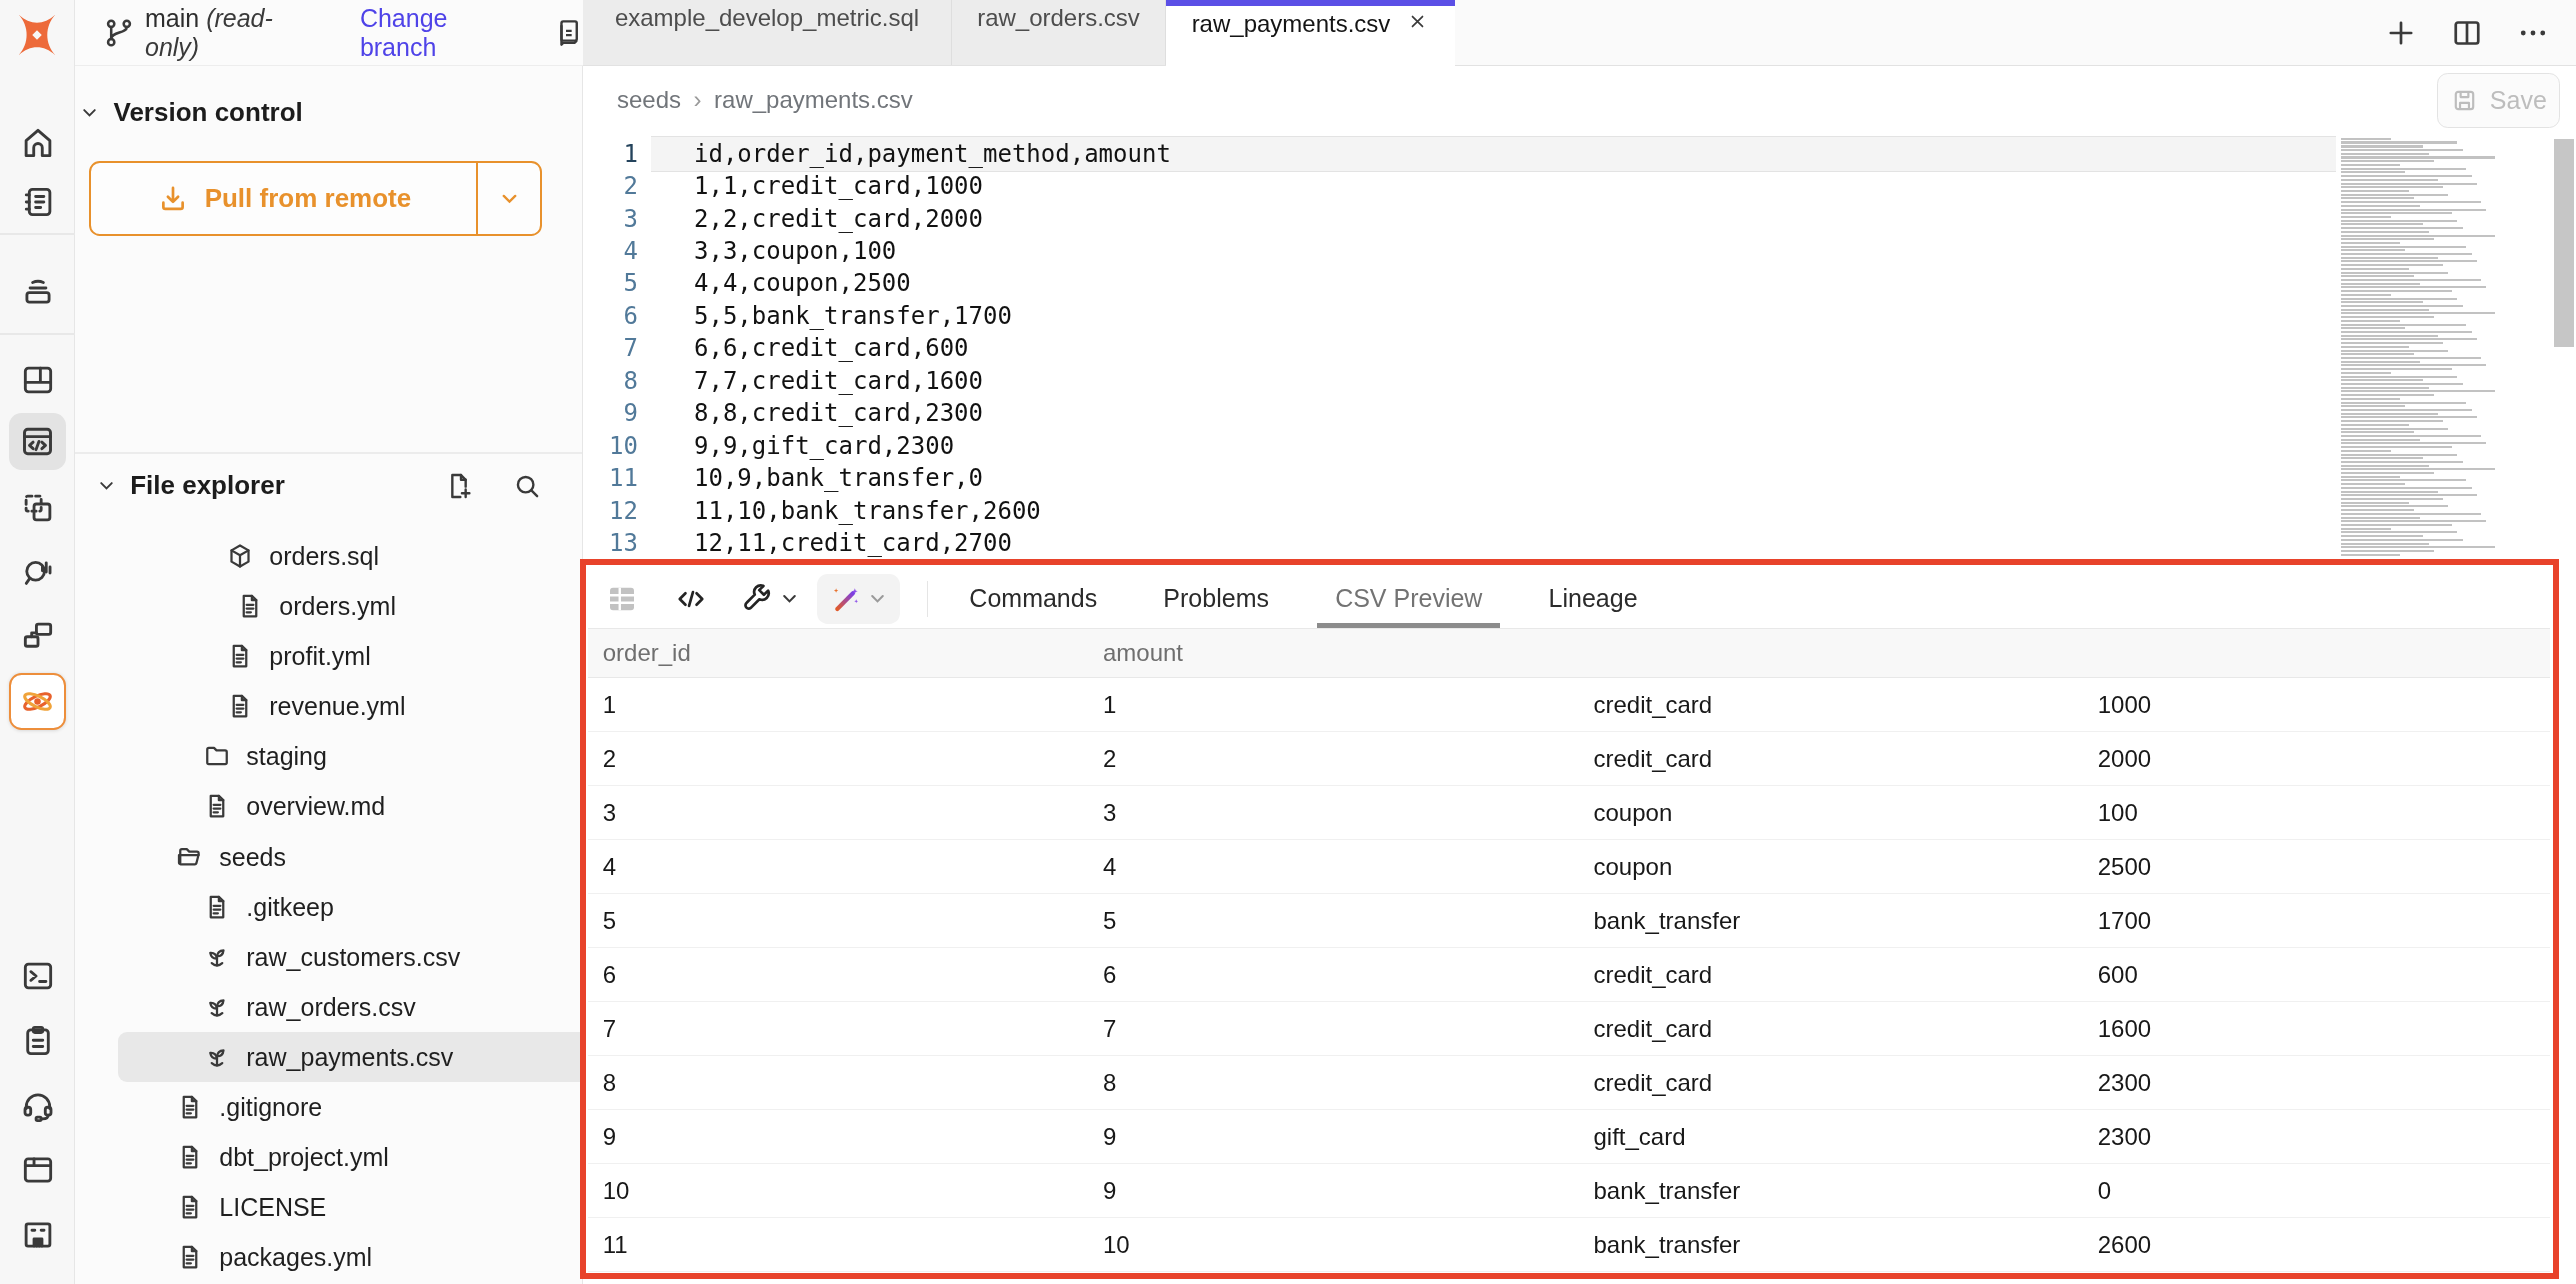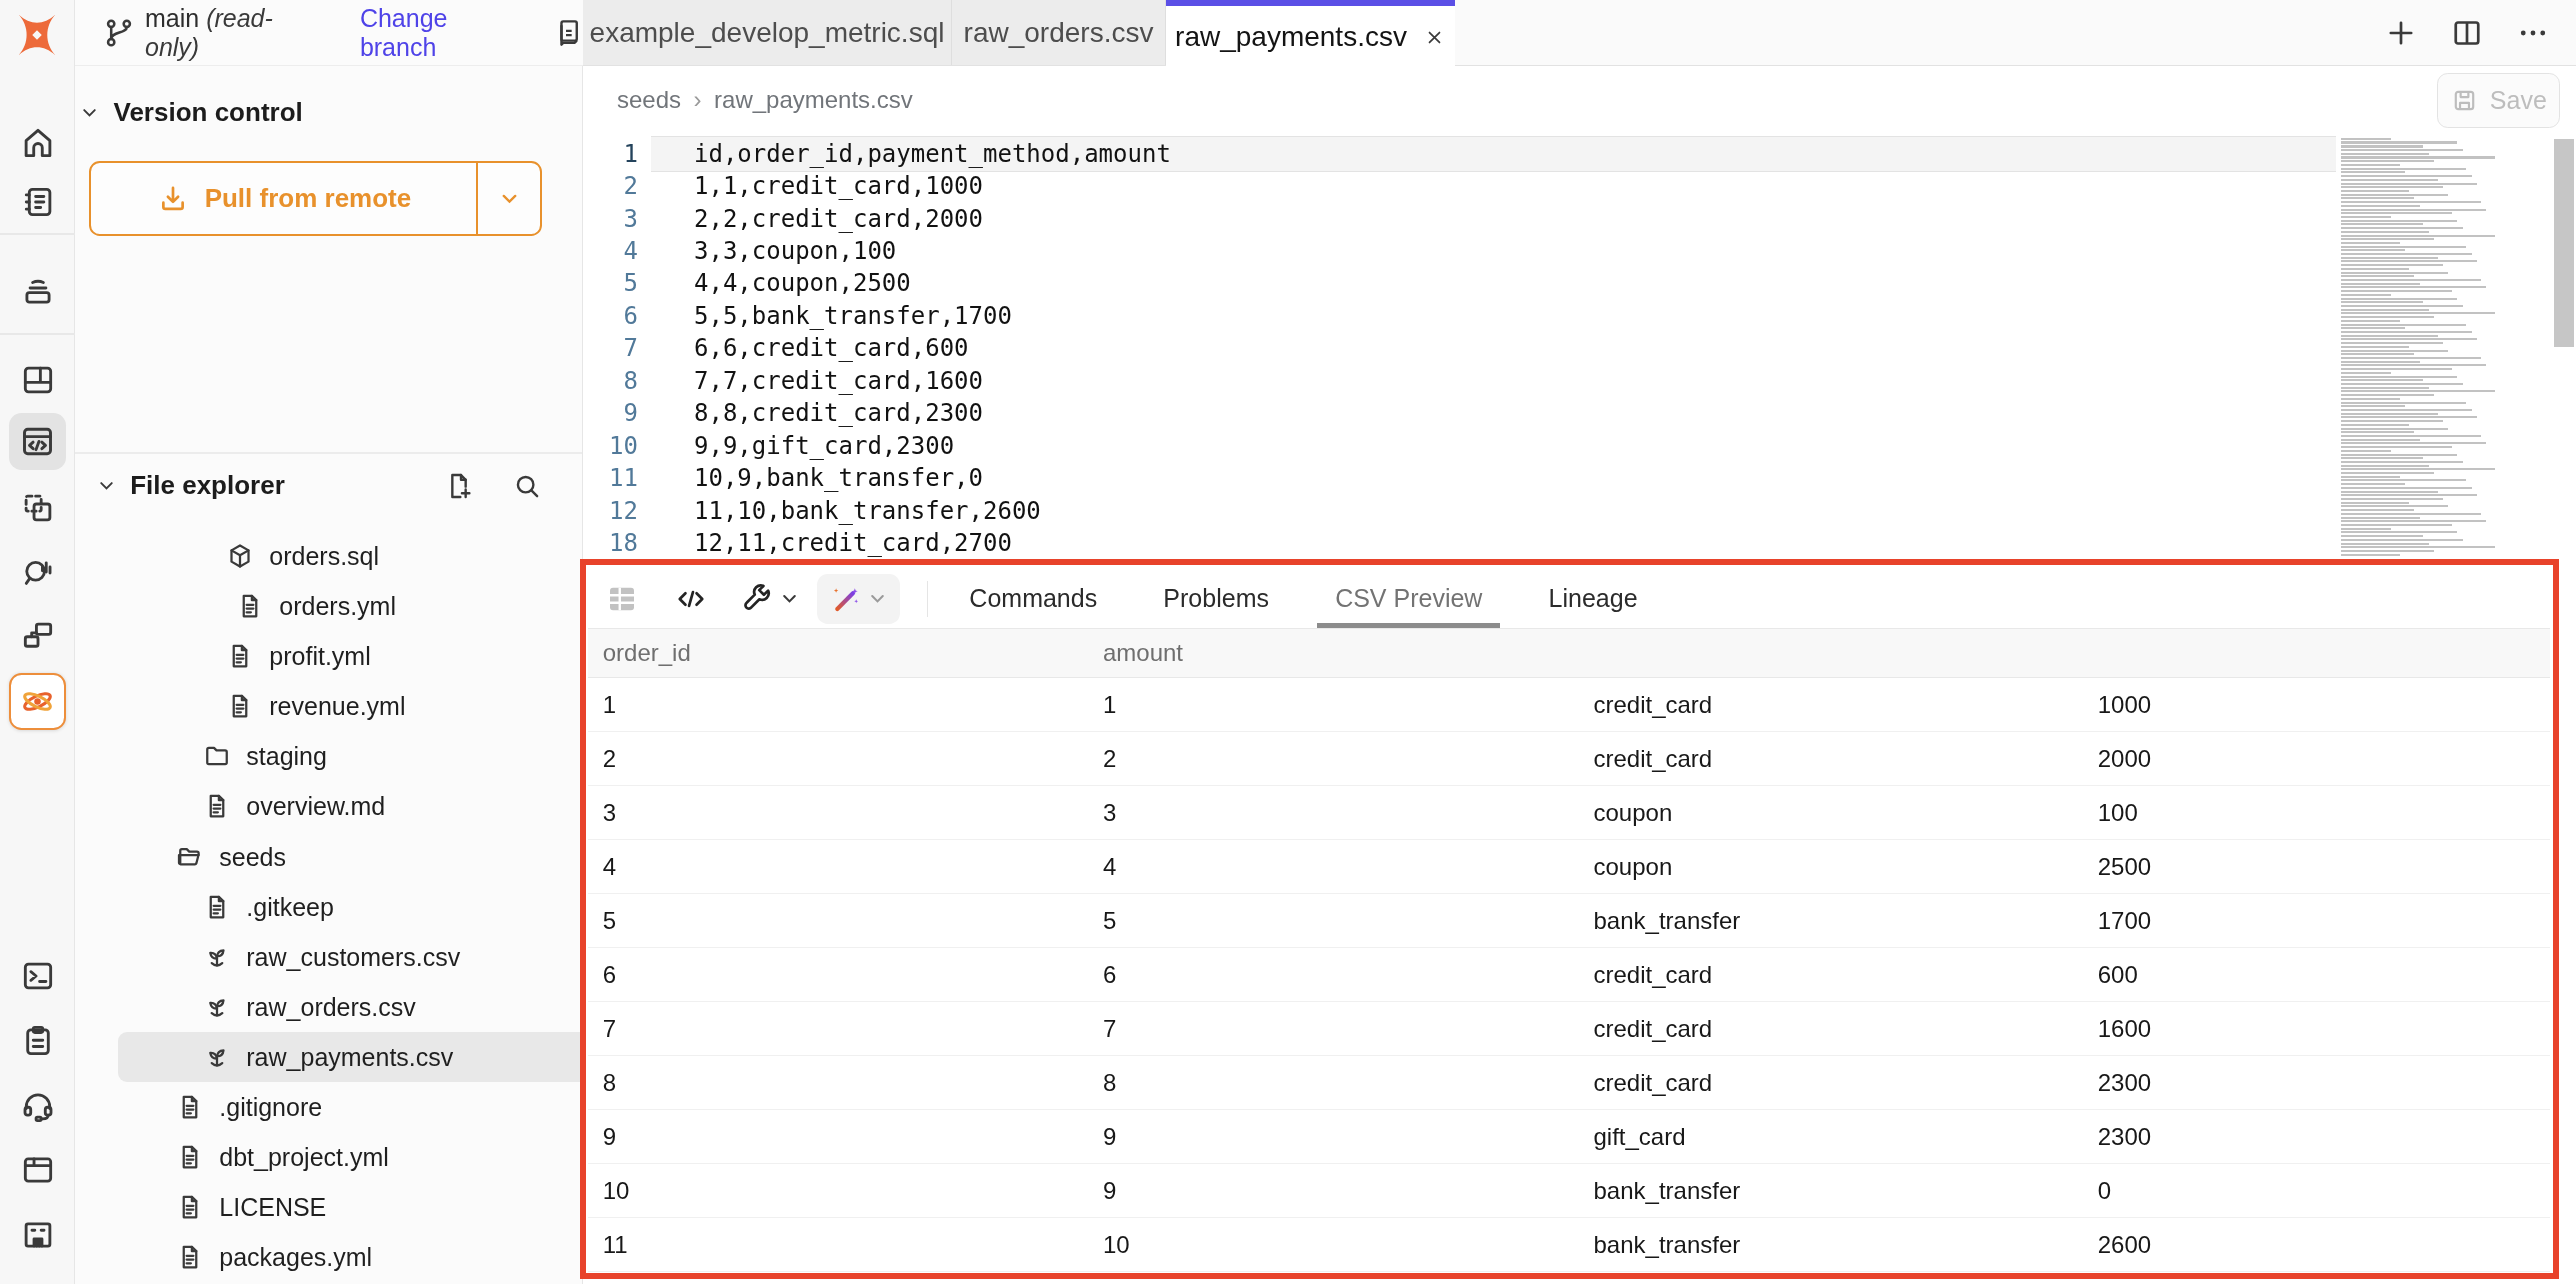--- a/index.html
+++ b/index.html
@@ -21,21 +21,21 @@
   
   .branch-bar { position:absolute; left:75px; top:0; width:508px; height:66px; background:#FBFBFB; border-bottom:1.8px solid #EDEDED; display:flex; align-items:center; z-index:4; }
   .branch-bar svg { width:34px; height:34px; }
   .branch-name { font-size:25px; color:#2e2e2e; margin-left:9px; }
   .branch-mode { font-style:italic; color:#3a3a3a; }
   .change-branch { font-size:25px; font-weight:500; color:#4F43E8; margin-left:38px; cursor:pointer; }
   .copy-btn { margin-left:23px; cursor:pointer; display:flex; }
 
   
   .tabbar { position:absolute; left:583px; top:0; width:1993px; height:66px; background:#ECECEC; border-bottom:1.8px solid #E2E2E2; display:flex; z-index:4; }
-  .etab { display:flex; align-items:center; justify-content:center; gap:16px; font-size:28px; color:#4d4d4d; border-right:1.8px solid #DEDEDE; padding:16px 32px; cursor:pointer; white-space:nowrap; }
+  .etab { display:flex; align-items:flex-start; justify-content:center; gap:16px; font-size:24px; color:#4d4d4d; border-right:1.8px solid #DEDEDE; padding:4px 32px; cursor:pointer; white-space:nowrap; }
   .etab.active { background:#FFFFFF; color:#141414; border-top:6.3px solid #5B4FE6; border-right:none; height:68px; font-weight:400; }
   .etab .close svg { width:23px; height:23px; }
   .tab-fill { flex:1; background:#FAFAFA; display:flex; align-items:center; justify-content:flex-end; gap:30px; padding-right:25px; }
   .tab-fill .act { width:36px; height:36px; cursor:pointer; }
 
   
   .sidebar { position:absolute; left:75px; top:66px; width:508px; height:1218px; background:#FBFBFB; border-right:1.8px solid #E6E6E6; z-index:3; }
   .sec-head { display:flex; align-items:center; gap:12.5px; font-size:26px; font-weight:700; color:#1c1c1c; }
   .chev { width:23px; height:23px; flex:none; }
   .vc-head { position:absolute; left:3px; top:31px; cursor:pointer; }
@@ -483,21 +483,21 @@
           <div class="gut" style="top: 231px;">8</div>
           <div class="cl" style="top: 231px;">7,7,credit_card,1600</div>
           <div class="gut" style="top: 263px;">9</div>
           <div class="cl" style="top: 263px;">8,8,credit_card,2300</div>
           <div class="gut" style="top: 296px;">10</div>
           <div class="cl" style="top: 296px;">9,9,gift_card,2300</div>
           <div class="gut" style="top: 328px;">11</div>
           <div class="cl" style="top: 328px;">10,9,bank_transfer,0</div>
           <div class="gut" style="top: 361px;">12</div>
           <div class="cl" style="top: 361px;">11,10,bank_transfer,2600</div>
-          <div class="gut" style="top: 393px;">18</div>
+          <div class="gut" style="top: 393px;">13</div>
           <div class="cl" style="top: 393px;">12,11,credit_card,2700</div>
         </div>
       <div class="minimap" id="minimap">
           <div class="mm-bar" style="top: 0px; width: 50px;"></div>
           <div class="mm-bar" style="top: 3.7px; width: 116px;"></div>
           <div class="mm-bar" style="top: 7.4px; width: 82px;"></div>
           <div class="mm-bar" style="top: 11px; width: 122px;"></div>
           <div class="mm-bar" style="top: 15px; width: 88px;"></div>
           <div class="mm-bar" style="top: 18.6px; width: 154px;"></div>
           <div class="mm-bar" style="top: 22px; width: 93px;"></div>

